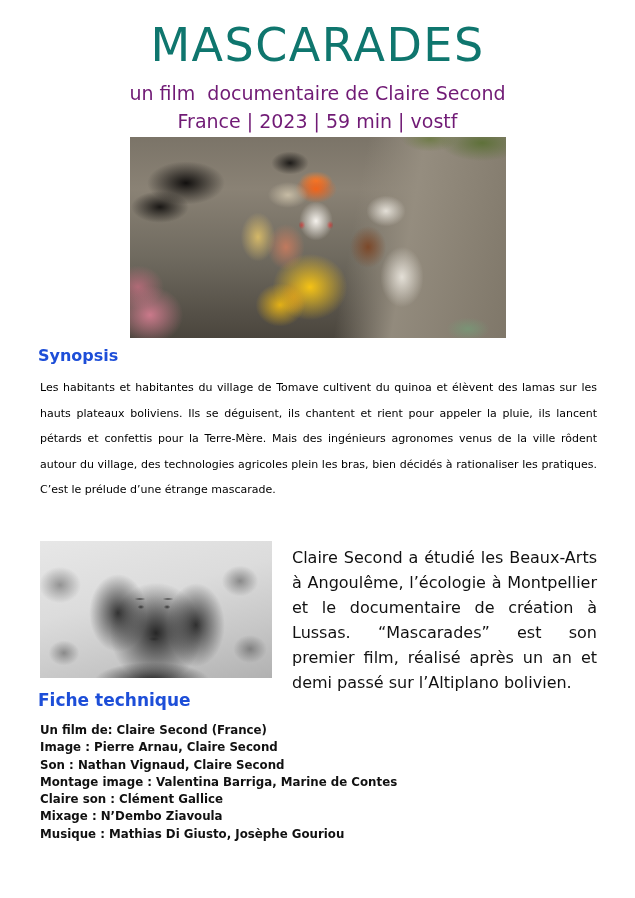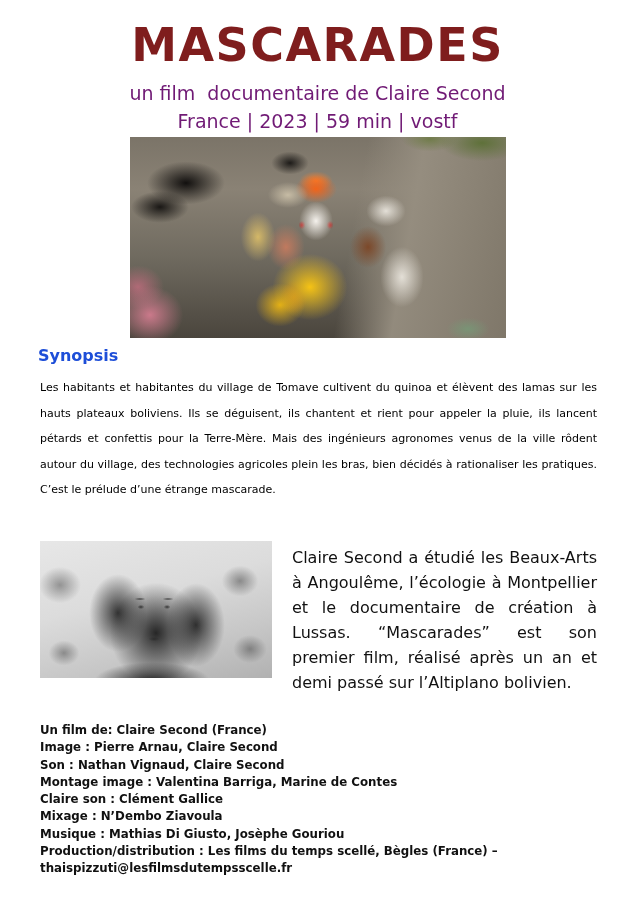--- a/index.html
+++ b/index.html
@@ -24,25 +24,25 @@
   }
 
   
   .header {
     text-align: center;
     padding-top: 22px;
   }
   .film-title {
     font-family: "DejaVu Sans", sans-serif;
     font-size: 46px;
-    font-weight: 700;
+    font-weight: 400;
     letter-spacing: 1.5px;
     line-height: 1;
     margin: 0 0 12px 0;
-    color: #7f1d1d;
+    color: #0f766e;
   }
   .subtitle-line {
     font-size: 19px;
     line-height: 1.45;
     color: #701a75;
     white-space: pre;
   }
 
   
   .still-wrap {
@@ -206,25 +206,25 @@
   <div class="section-heading" id="synopsis-heading">Synopsis</div>
 
   <div class="synopsis-body">Les habitants et habitantes du village de Tomave cultivent du quinoa et élèvent des lamas sur les hauts plateaux boliviens. Ils se déguisent, ils chantent et rient pour appeler la pluie, ils lancent pétards et confettis pour la Terre-Mère. Mais des ingénieurs agronomes venus de la ville rôdent autour du village, des technologies agricoles plein les bras, bien décidés à rationaliser les pratiques. C’est le prélude d’une étrange mascarade.</div>
 
   <div class="portrait-wrap">
     <div class="portrait"></div>
   </div>
 
   <div class="bio-body">Claire Second a étudié les Beaux-Arts à Angoulême, l’écologie à Montpellier et le documentaire de création à Lussas. “Mascarades” est son premier film, réalisé après un an et demi passé sur l’Altiplano bolivien.</div>
 
+  <div class="section-heading" id="fiche-heading">Fiche technique</div>
 
   <div class="credits">
     <div class="credit-line">Un film de: Claire Second (France)</div>
     <div class="credit-line">Image : Pierre Arnau, Claire Second</div>
     <div class="credit-line">Son : Nathan Vignaud, Claire Second</div>
     <div class="credit-line">Montage image : Valentina Barriga, Marine de Contes</div>
     <div class="credit-line">Claire son : Clément Gallice</div>
     <div class="credit-line">Mixage : N’Dembo Ziavoula</div>
     <div class="credit-line">Musique : Mathias Di Giusto, Josèphe Gouriou</div>
-    <div class="credit-line">Production/distribution : Les films du temps scellé, Bègles (France) – thaispizzuti@lesfilmsdutempsscelle.fr</div>
   </div>
 
 </div>
 
 </body></html>

